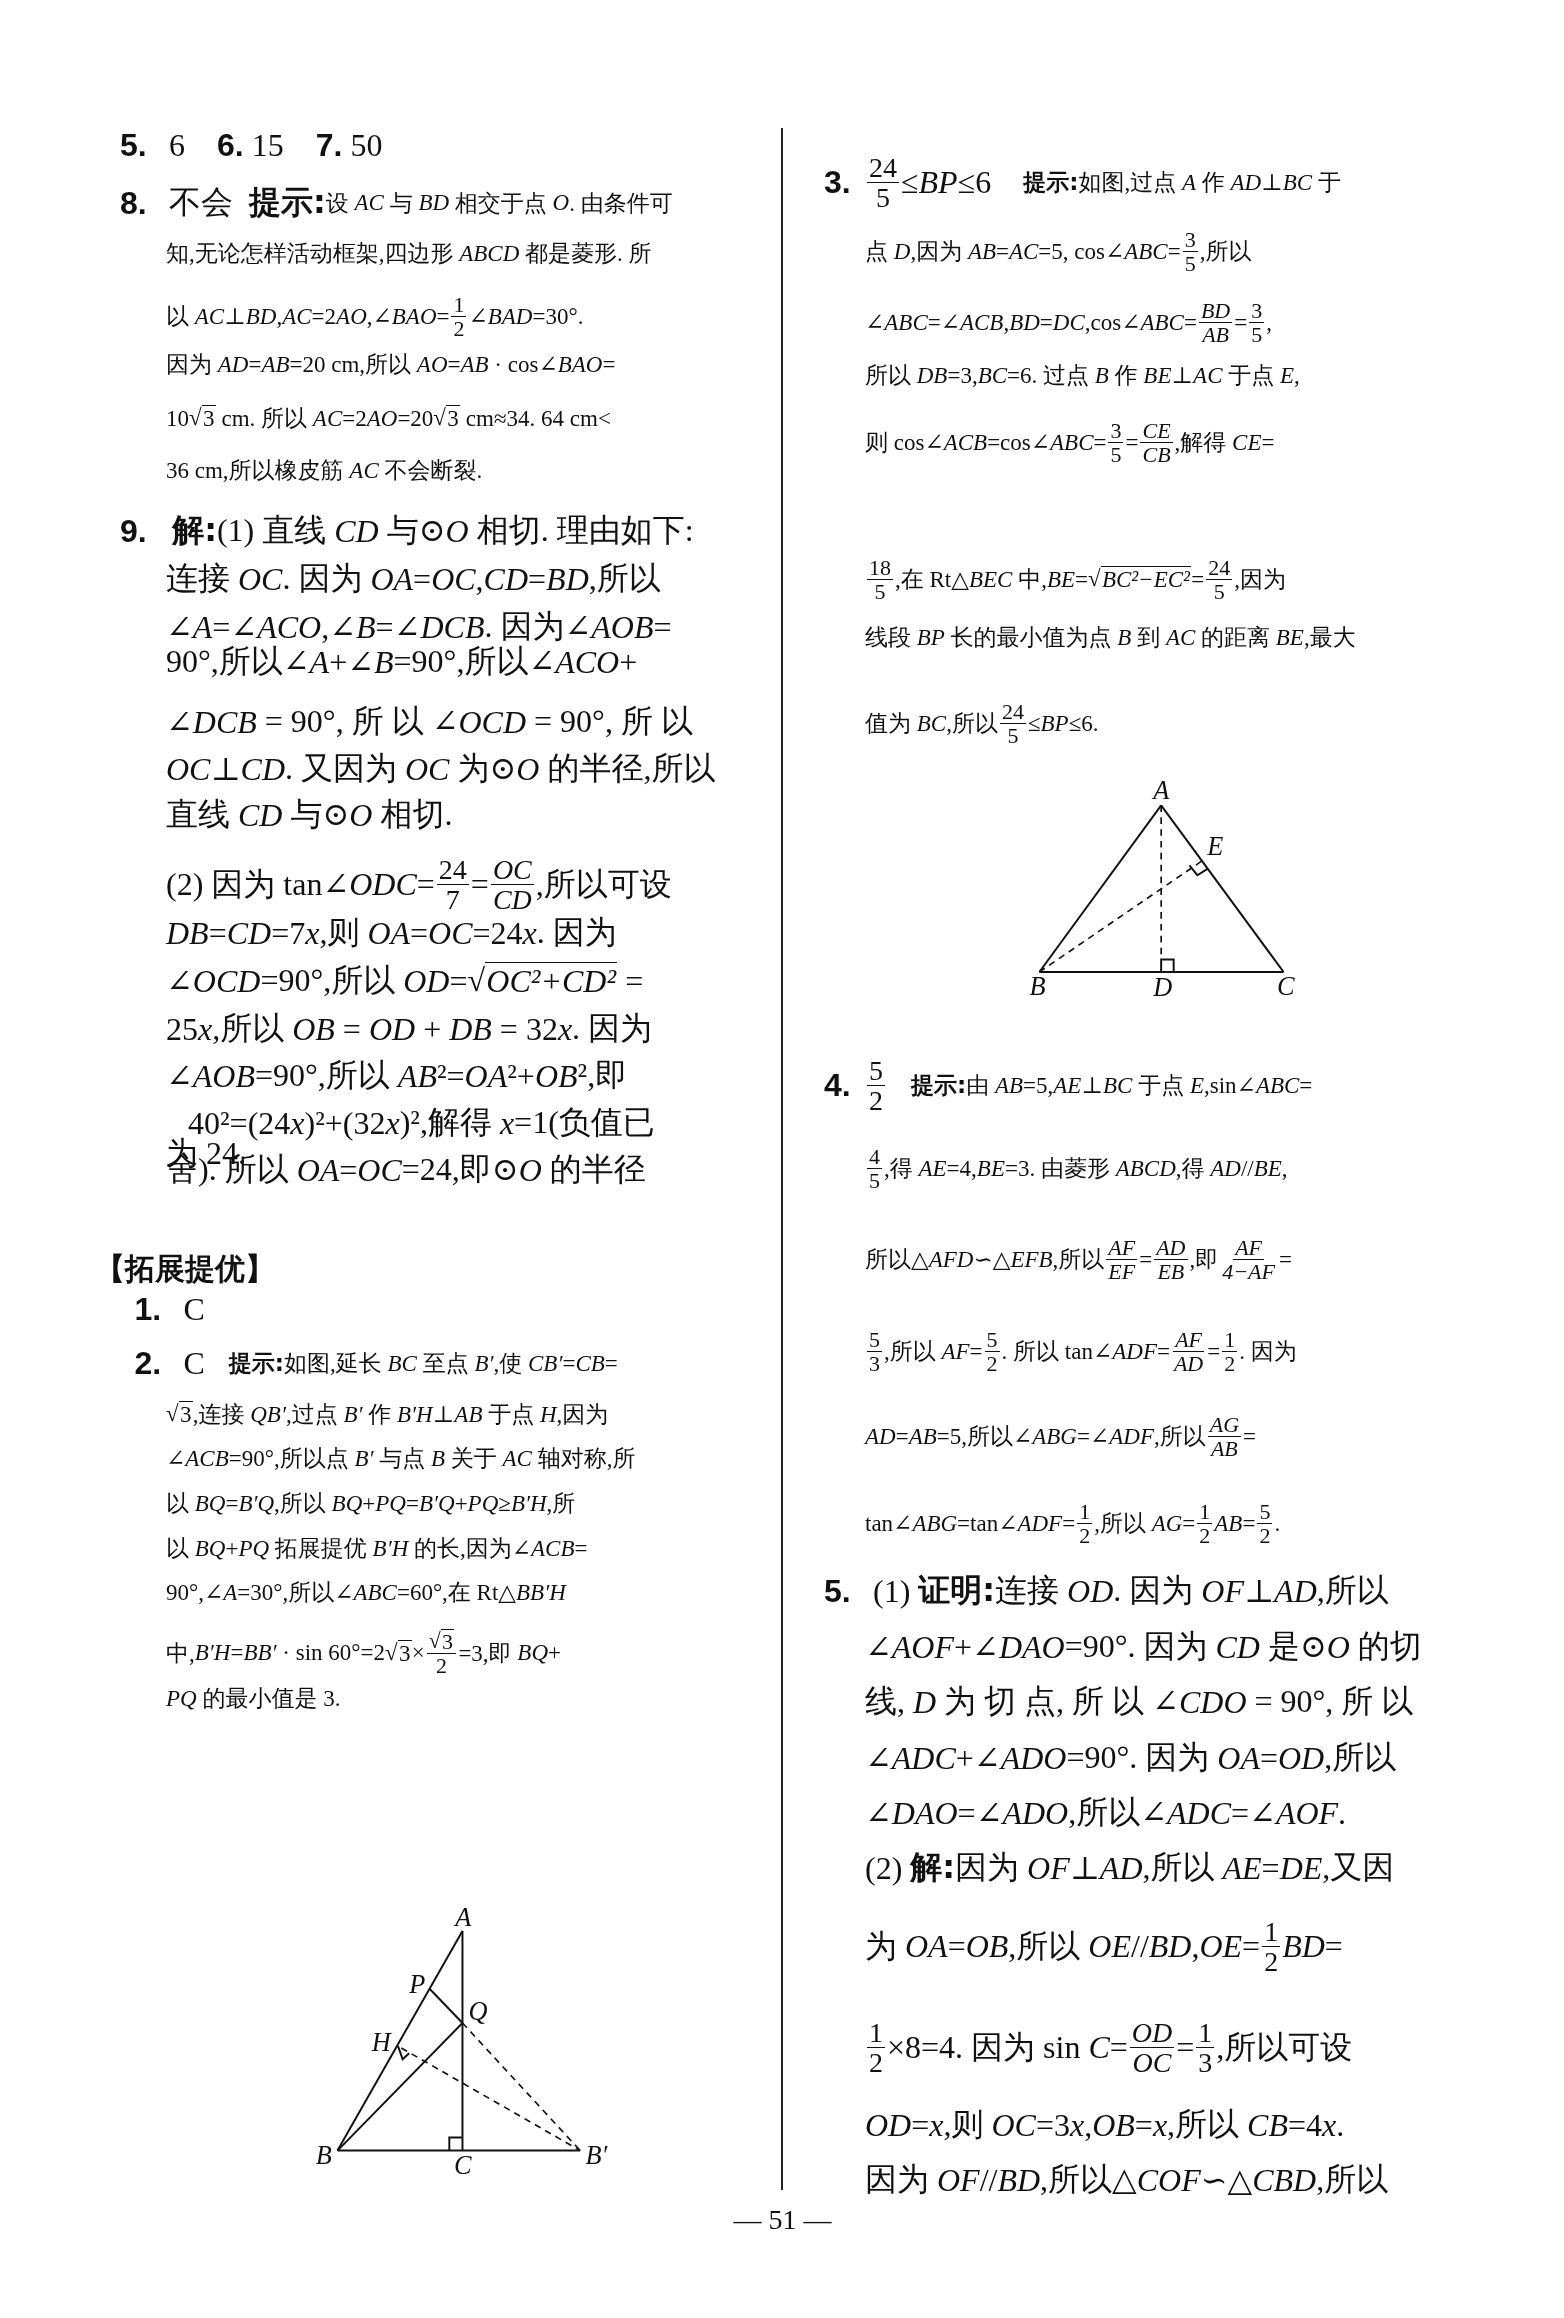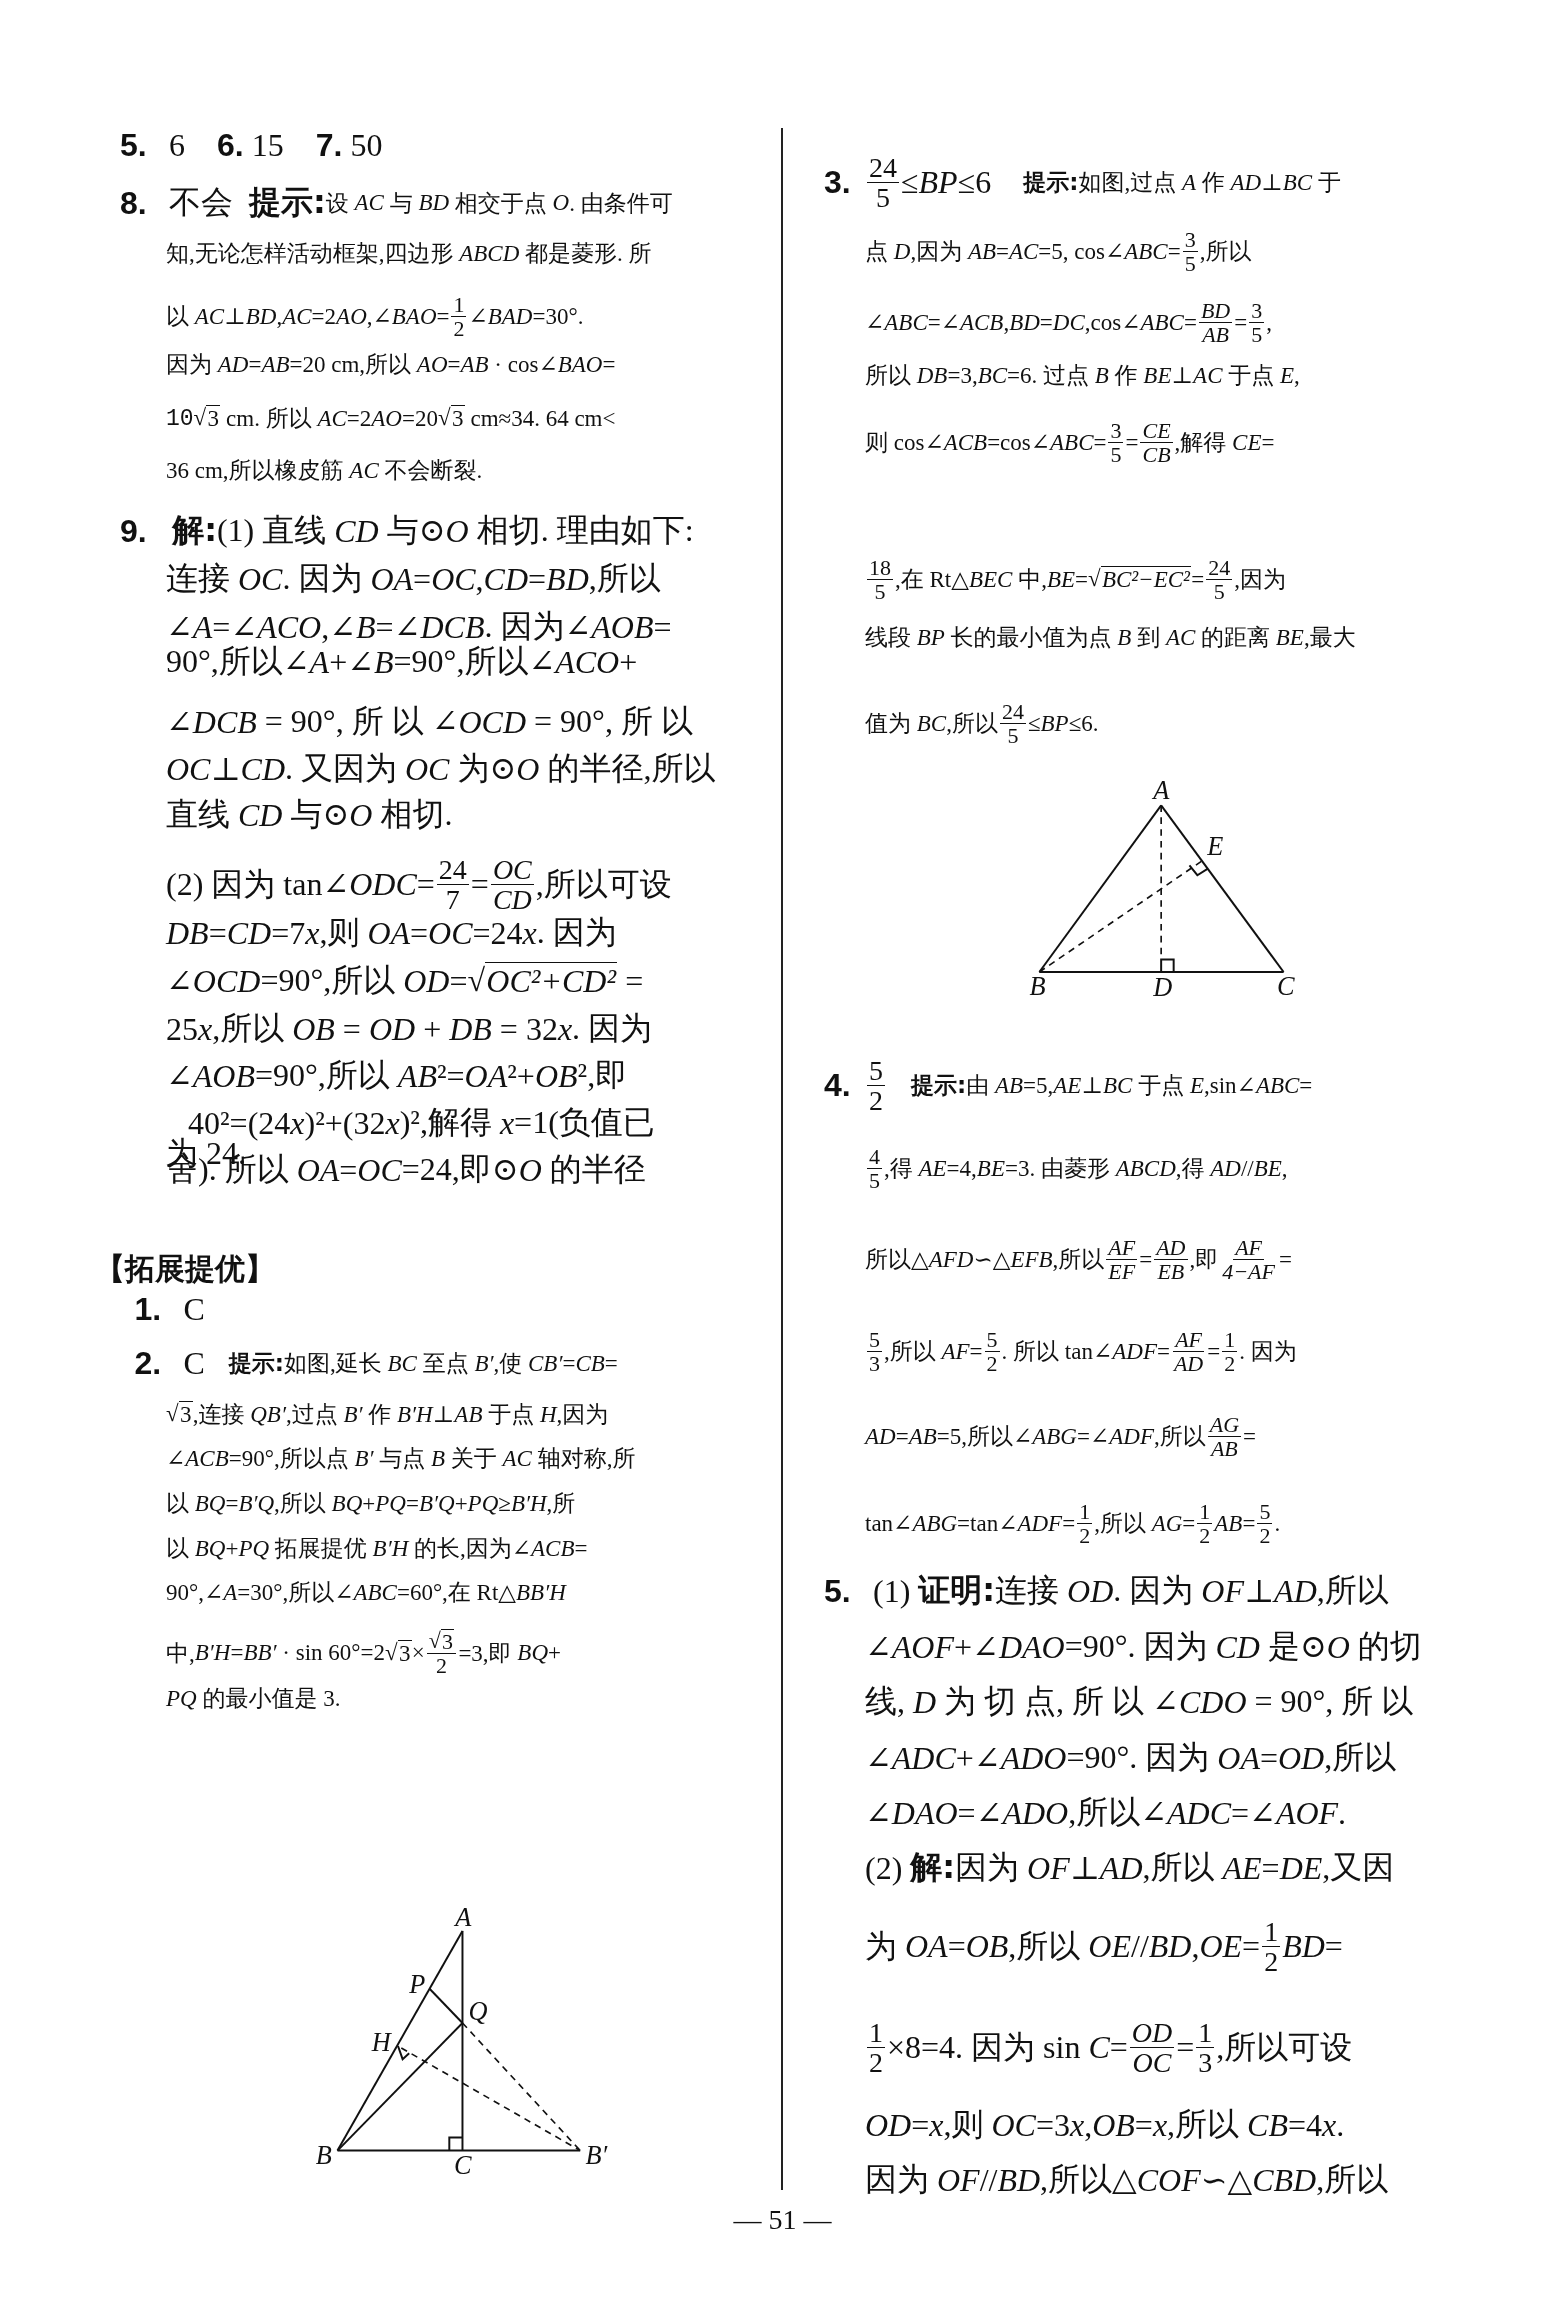--- a/index.html
+++ b/index.html
@@ -84,21 +84,21 @@
       <span class="it" style="white-space: pre;">AB</span>
       <span style="white-space: pre; font-family: Liberation Serif, serif;">=20 cm,所以 </span>
       <span class="it" style="white-space: pre;">AO</span>
       <span style="white-space: pre;">=</span>
       <span class="it" style="white-space: pre;">AB</span>
       <span style="white-space: pre;"> · cos∠</span>
       <span class="it" style="white-space: pre;">BAO</span>
       <span style="white-space: pre;">=</span>
     </div>
     <div class="line small" style="top: 403px; left: 46px;">
-      <span style="white-space: pre; font-family: Liberation Mono, monospace;">10</span>
+      <span style="white-space: pre;">10</span>
       <span class="sqrt" style="white-space: pre;"><span class="rad">√</span><span class="body">3</span></span>
       <span style="white-space: pre;"> cm. 所以 </span>
       <span class="it" style="white-space: pre;">AC</span>
       <span style="white-space: pre;">=2</span>
       <span class="it" style="white-space: pre;">AO</span>
       <span style="white-space: pre;">=20</span>
       <span class="sqrt" style="white-space: pre;"><span class="rad">√</span><span class="body">3</span></span>
       <span style="white-space: pre;"> cm≈34. 64 cm&lt;</span>
     </div>
     <div class="line small" style="top: 455px; left: 46px;">

